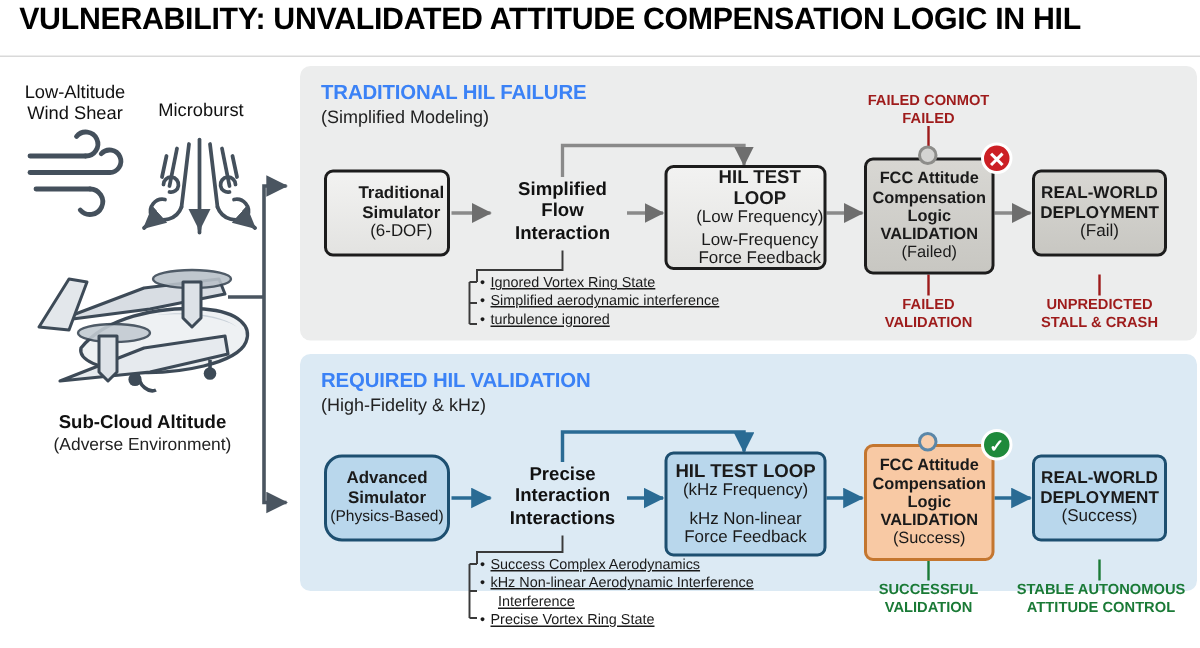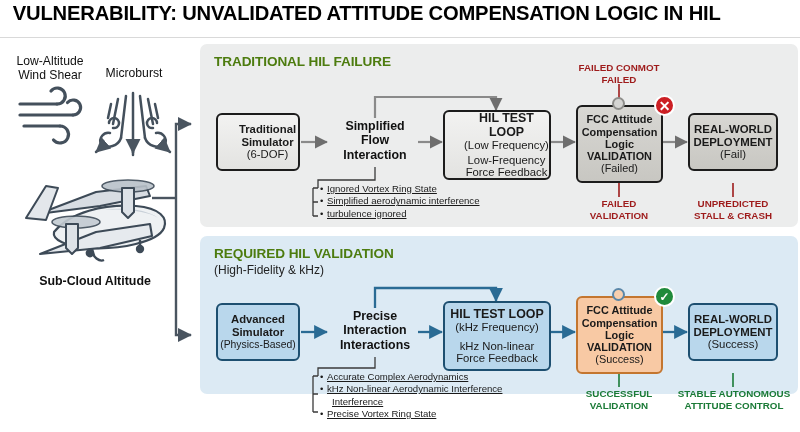--- a/index.html
+++ b/index.html
@@ -29,21 +29,21 @@
   }
 
   
   .panel {
     position:absolute; border-radius:7px;
   }
   .panel-top { left:200px; top:44px; width:598px; height:183px; background:#eceded; }
   .panel-bottom { left:200px; top:236px; width:598px; height:158px; background:#dceaf4; }
 
   .panel-title {
-    position:absolute; font-weight:bold; font-size:13.6px; color:#4d7c0f;
+    position:absolute; font-weight:bold; font-size:13.6px; color:#3b82f6;
     letter-spacing:-0.1px; white-space:nowrap;
   }
   .panel-sub {
     position:absolute; font-size:12px; color:#222; white-space:nowrap;
   }
 
   
   .box {
     position:absolute; border-radius:6px;
     display:flex; flex-direction:column; align-items:center; justify-content:center;
@@ -250,22 +250,24 @@
   </svg>
 
   <div class="wx-label" style="left:8px; top:54px; width:84px;">
     <div>Low-Altitude</div>
     <div>Wind Shear</div>
   </div>
   <div class="wx-label" style="left:92px; top:66px; width:84px;">
     <div>Microburst</div>
   </div>
   <div class="ac-label-main" style="left:0px; top:274px; width:190px;">Sub-Cloud Altitude</div>
+  <div class="ac-label-sub" style="left:0px; top:290px; width:190px;">(Adverse Environment)</div>
 
   <div class="panel-title" style="left:214px; top:54px;">TRADITIONAL HIL FAILURE</div>
+  <div class="panel-sub" style="left:214px; top:71px;">(Simplified Modeling)</div>
 
   <div class="box box-gray" style="left:216px; top:113px; width:84px; height:58px; font-size:11.3px;">
     <span class="l1">Traditional</span>
     <span class="l1">Simulator</span>
     <span class="l2">(6-DOF)</span>
   </div>
 
   <div class="node-text" style="left:330px; top:119px; width:90px;">
     <div>Simplified</div>
     <div>Flow</div>
@@ -310,21 +312,21 @@
     <div>VALIDATION</div>
   </div>
   <div class="cap cap-red" style="left:678px; top:198px; width:110px;">
     <div>UNPREDICTED</div>
     <div>STALL &amp; CRASH</div>
   </div>
 
   <div class="panel-title" style="left:214px; top:246px;">REQUIRED HIL VALIDATION</div>
   <div class="panel-sub" style="left:214px; top:263px;">(High-Fidelity &amp; kHz)</div>
 
-  <div class="box box-blue" style="left:216px; top:303px; width:84px; height:58px; font-size:11.3px;">
+  <div class="box box-blue" style="left:216px; top:303px; width:84px; height:58px; font-size:11.3px;border-radius:12px;">
     <span class="l1">Advanced</span>
     <span class="l1">Simulator</span>
     <span class="l2" style="font-size:10.4px;">(Physics-Based)</span>
   </div>
 
   <div class="node-text" style="left:326px; top:309px; width:98px;">
     <div>Precise</div>
     <div>Interaction</div>
     <div>Interactions</div>
   </div>
@@ -346,21 +348,21 @@
   <div class="knob knob-peach" style="left:612px; top:288px;"></div>
   <div class="badge badge-check" style="left:654px; top:286px;">✓</div>
 
   <div class="box box-blue" style="left:688px; top:303px; width:90px; height:58px; font-size:11.4px;">
     <span class="l1">REAL-WORLD</span>
     <span class="l1">DEPLOYMENT</span>
     <span class="l2">(Success)</span>
   </div>
 
   <div class="notes" style="left:320px; top:371px;">
-    <div>Accurate Complex Aerodynamics</div>
+    <div>Success Complex Aerodynamics</div>
     <div>kHz Non-linear Aerodynamic Interference</div>
     <div class="cont">Interference</div>
     <div>Precise Vortex Ring State</div>
   </div>
 
   <div class="cap cap-green" style="left:569px; top:388px; width:100px;">
     <div>SUCCESSFUL</div>
     <div>VALIDATION</div>
   </div>
   <div class="cap cap-green" style="left:673px; top:388px; width:122px;">

